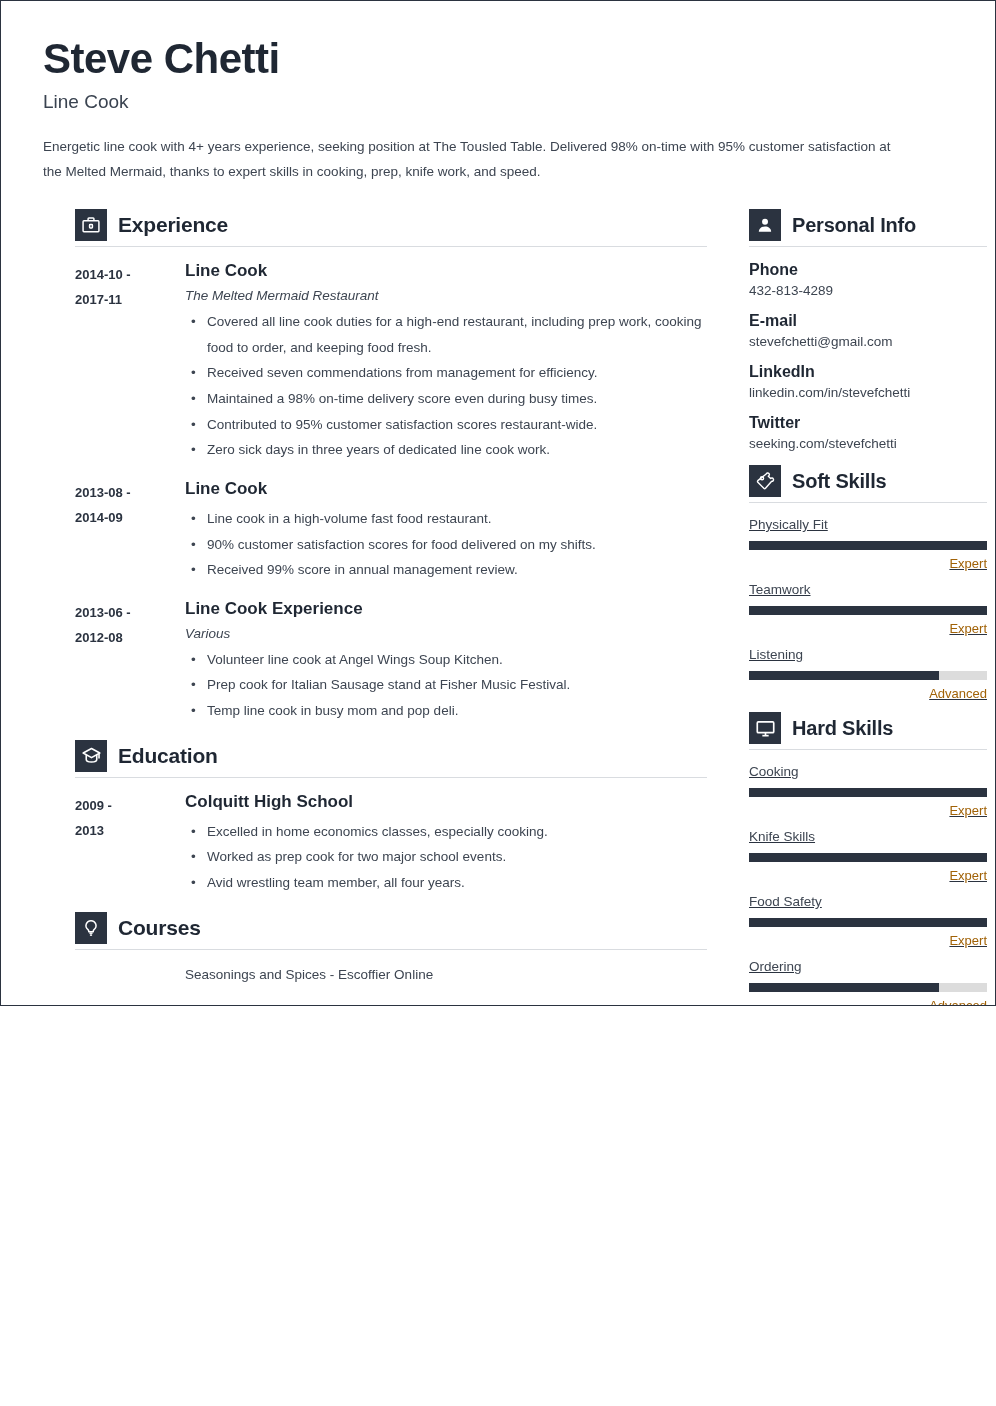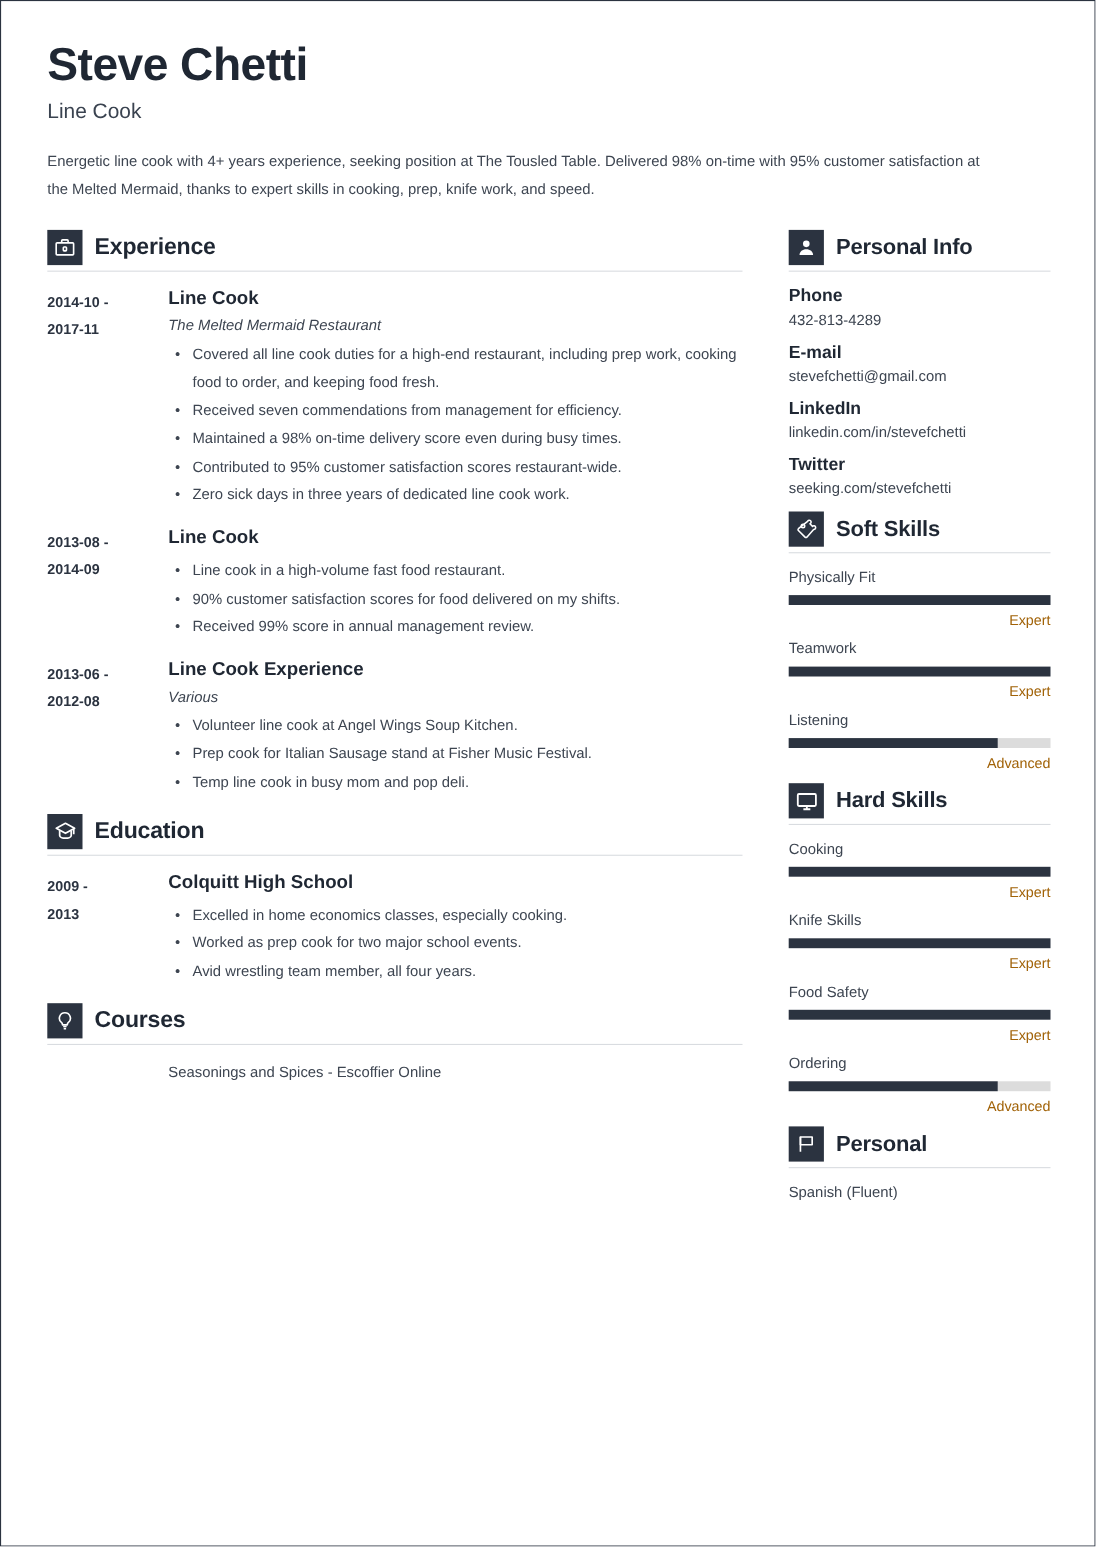--- a/index.html
+++ b/index.html
@@ -8,21 +8,21 @@
     padding: 0;
     background: #ffffff;
   }
   body {
     font-family: "Liberation Sans", sans-serif;
     color: #2b3340;
   }
   .page {
     position: relative;
     width: 996px;
-    height: 1406px;
+    height: 1006px;
     background: #ffffff;
     border: 1px solid #2b3340;
     overflow: hidden;
   }
   .inner {
     padding: 36px 42px 0 42px;
   }
 
   
   .name {
@@ -48,20 +48,21 @@
   }
 
   
   .columns {
     display: flex;
     align-items: flex-start;
   }
   .col-left {
     width: 632px;
     flex: 0 0 632px;
+    margin-left: 32px;
   }
   .col-right {
     width: 238px;
     flex: 0 0 238px;
     margin-left: 42px;
   }
 
   
   .section {
     margin-bottom: 4px;
@@ -159,21 +160,21 @@
     font-weight: bold;
     color: #1f2733;
     margin-bottom: 4px;
   }
   .info-value {
     font-size: 13.5px;
     color: #3d4551;
   }
 
   
-  .skill { margin-bottom: 11px; }
+  .skill { margin-bottom: 11px; text-decoration: underline; }
   .skill-name {
     font-size: 13.5px;
     color: #3d4551;
     margin-bottom: 9px;
   }
   .bar-track {
     height: 9px;
     width: 100%;
     background: #dcdcdc;
   }

